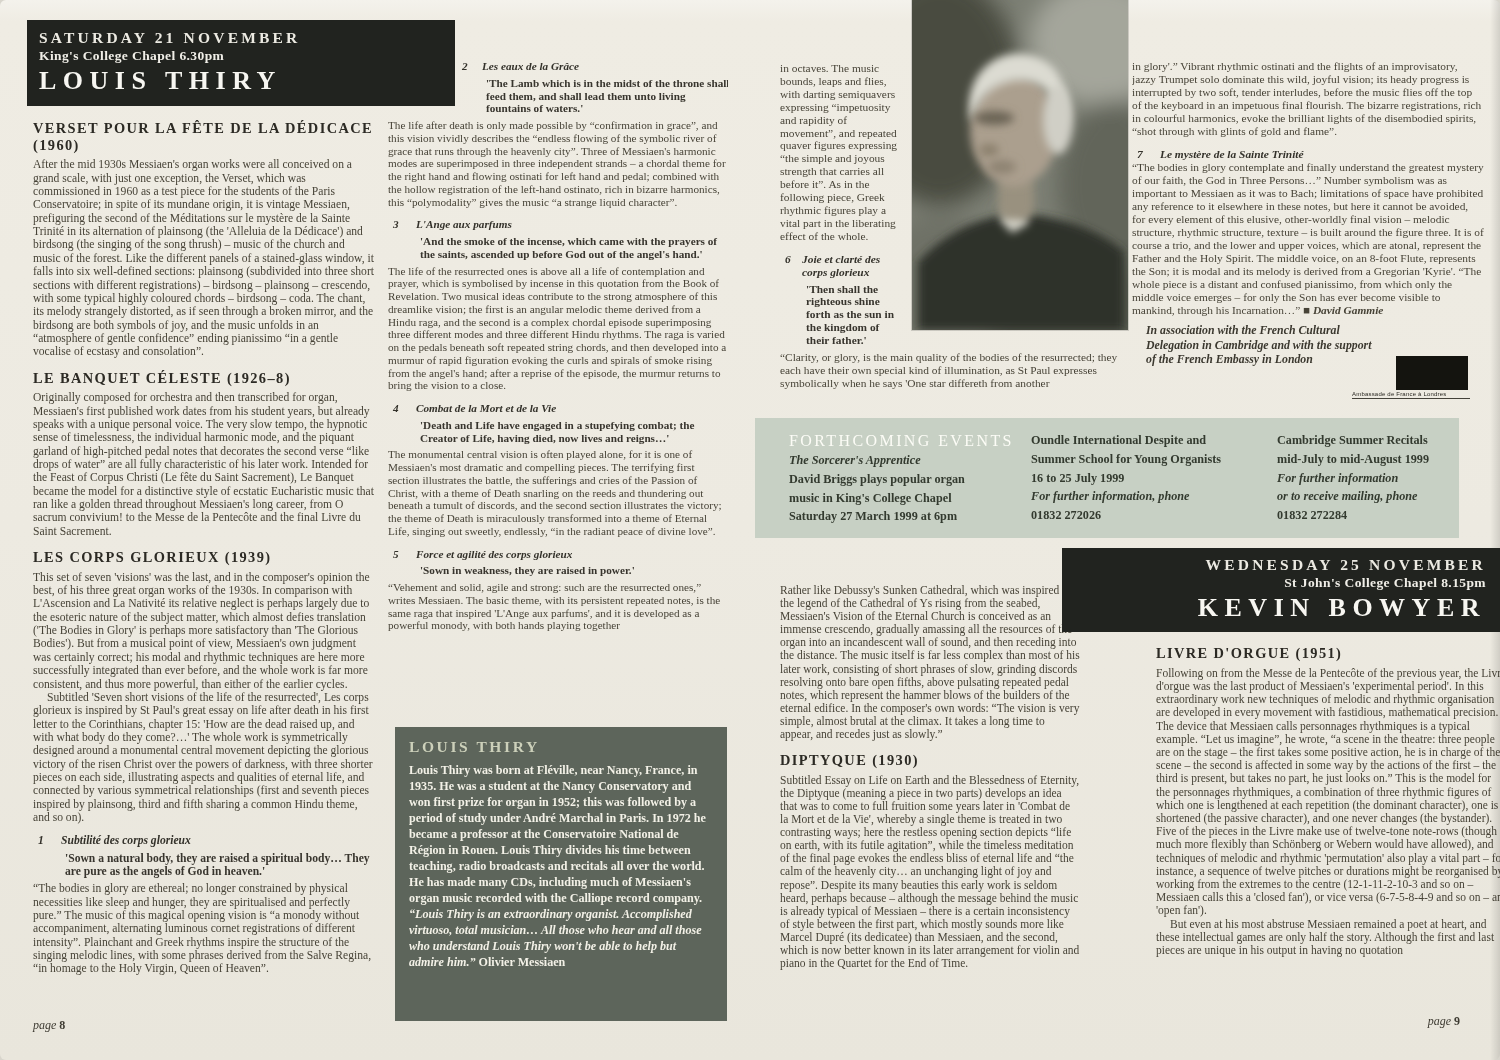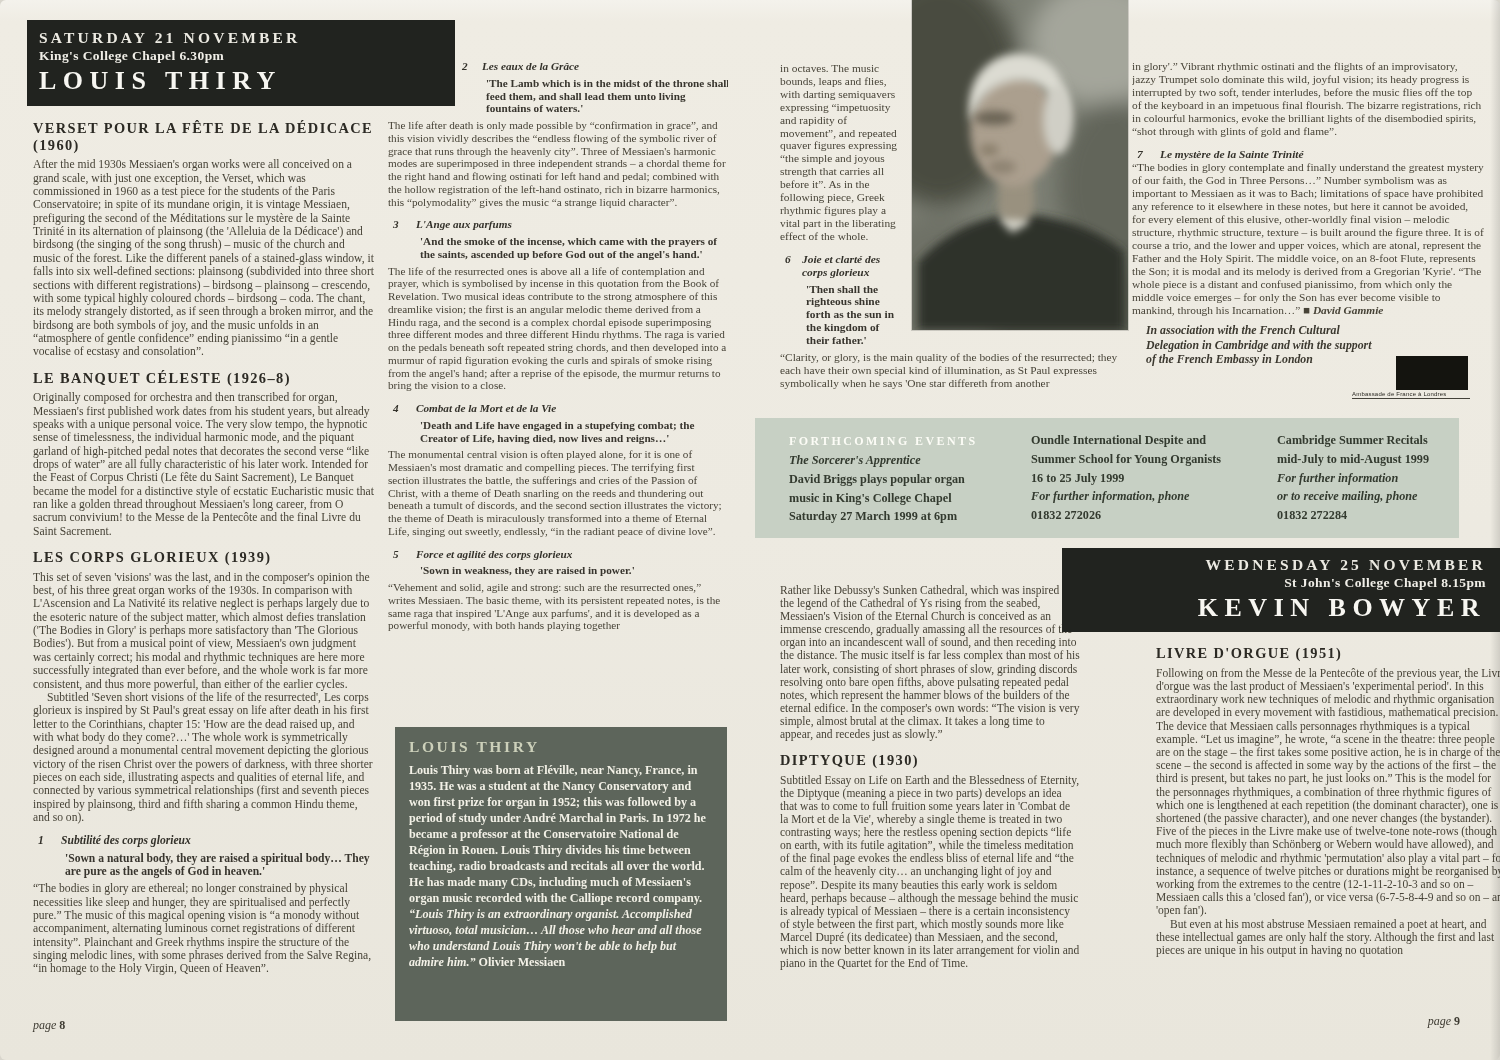--- a/index.html
+++ b/index.html
@@ -49,21 +49,21 @@
           line-height:14.6px;color:#3b382f;}
   .embassy{left:1396px;top:356px;width:72px;height:34px;background:#14140f;z-index:3;}
   .embassy-cap{left:1352px;top:391px;width:118px;font-size:6px;letter-spacing:.2px;color:#2a2822;
                border-bottom:1px solid #44423a;padding-bottom:1px;font-family:"Liberation Sans",sans-serif;}
   
   .events{left:755px;top:418px;width:704px;height:120px;background:#c7d0c4;z-index:5;}
   .ev-col{position:absolute;top:13px;font-size:12.2px;line-height:18.8px;font-weight:700;color:#333a2f;}
   .ev1{left:34px;width:232px;}
   .ev2{left:276px;width:248px;}
   .ev3{left:522px;width:176px;}
-  .ev-title{font-size:12px;font-weight:700;letter-spacing:2.4px;color:#fcfcf6;line-height:20px;}
+  .ev-title{font-size:16px;font-weight:400;letter-spacing:2.4px;color:#fcfcf6;line-height:20px;}
   .it{font-style:italic;}
   
   .apparition{left:780px;top:584px;width:300px;height:472px;font-size:11.5px;line-height:13.1px;overflow:hidden;z-index:1;}
   .livre{left:1140px;top:645px;width:352px;height:408px;font-size:11.5px;line-height:13.2px;overflow:hidden;margin-left:16px;}
   
   .pagenum{font-size:12px;color:#3e3b32;z-index:2;}
   .pg-label{font-style:italic;}
   .pg-num{font-weight:700;}
   .pn-left{left:33px;top:1018px;}
   .pn-right{left:1380px;top:1014px;width:80px;text-align:right;}

